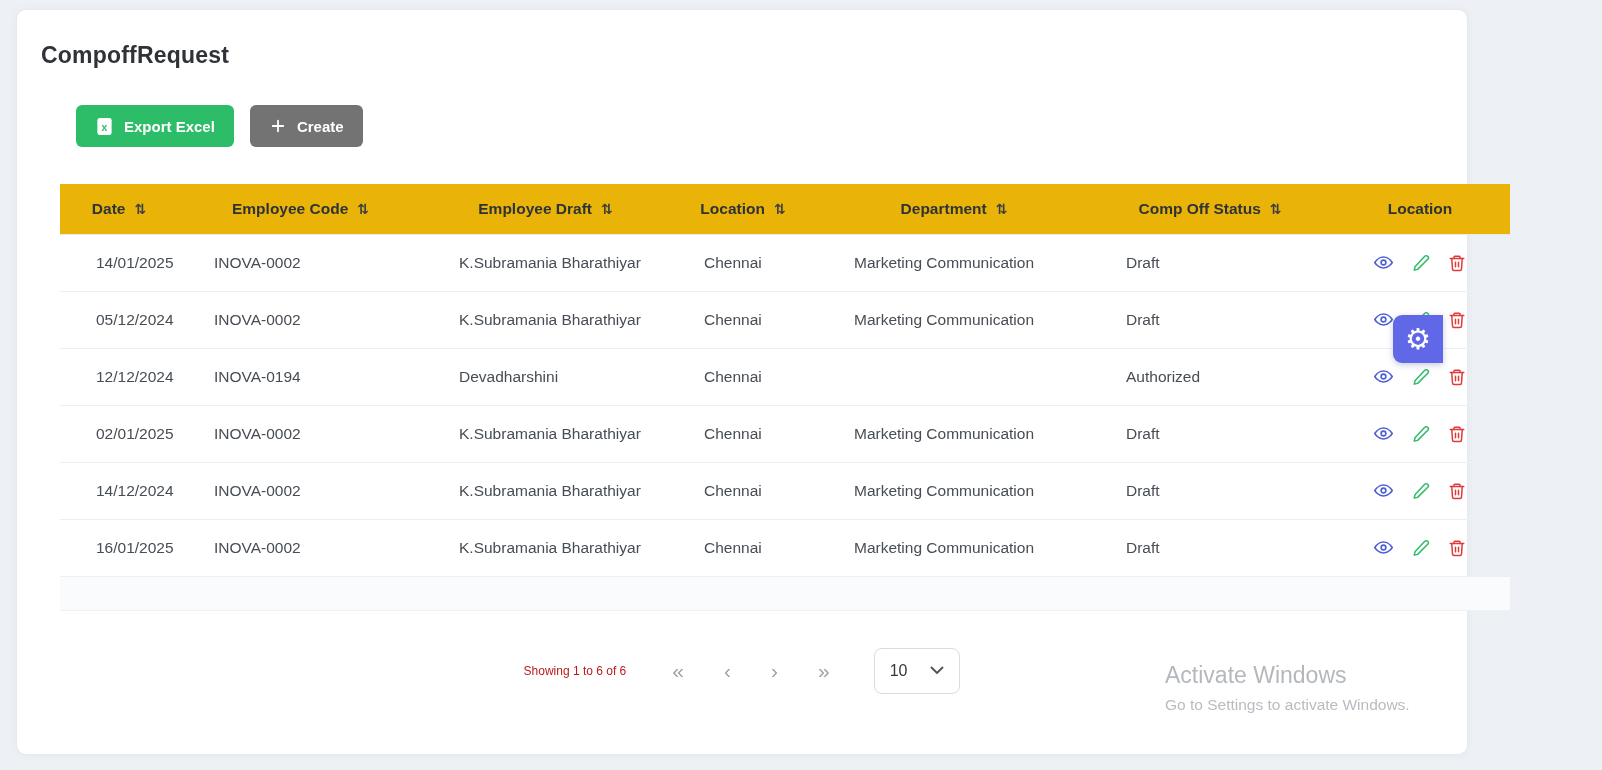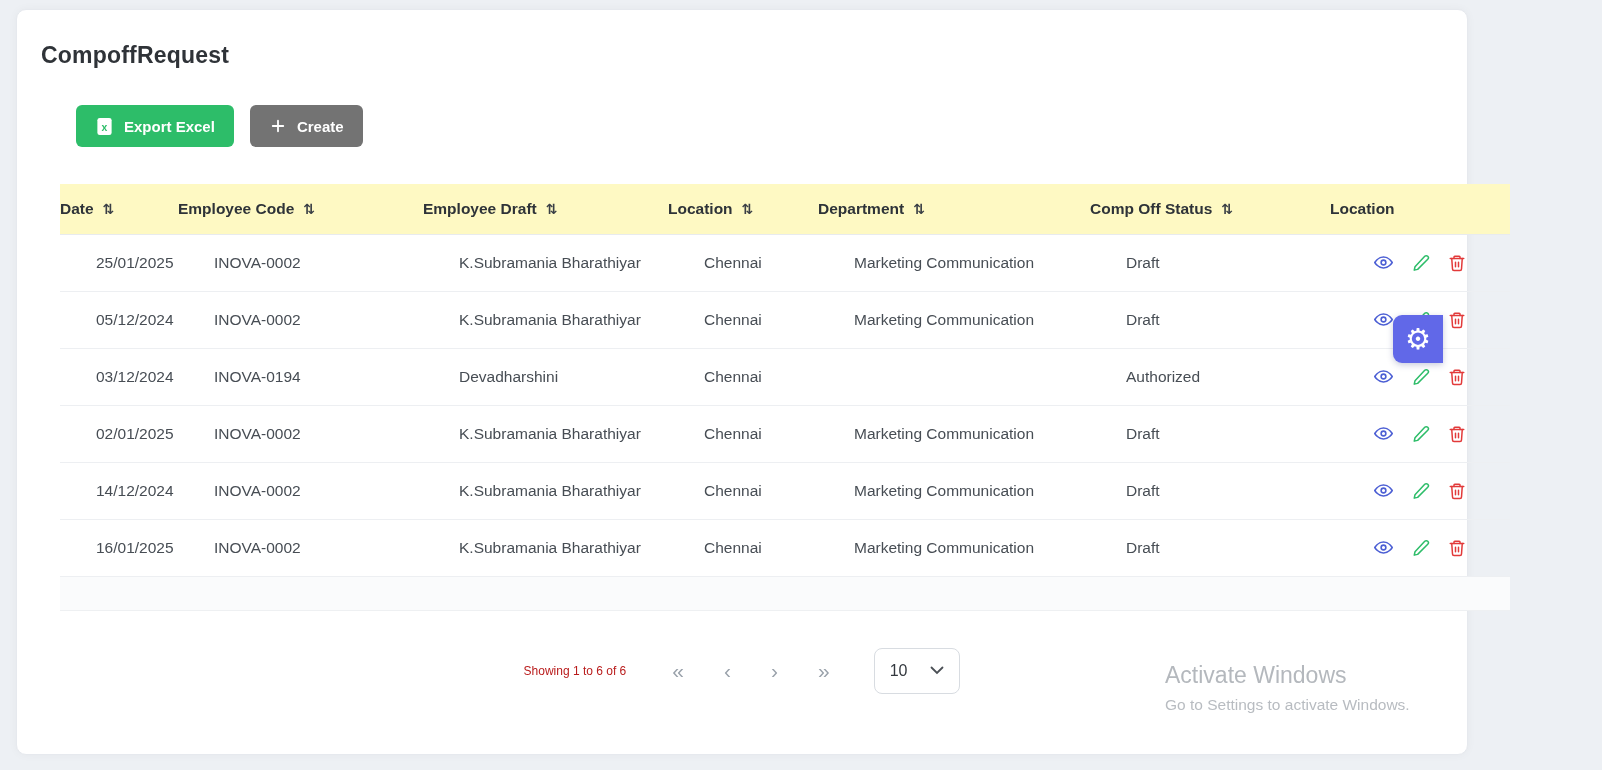--- a/index.html
+++ b/index.html
@@ -71,25 +71,25 @@
   .btn-create { background: #737373; margin-left: 16px; }
 
   table.grid {
     width: 1450px;
     margin: 37px 0 0 19px;
     border-collapse: collapse;
     table-layout: fixed;
   }
   table.grid thead th {
     height: 50px;
-    background: #fef9c3;
+    background: #eab308;
     font-size: 15.5px;
     font-weight: 700;
     color: #2e3338;
-    text-align: left;
+    text-align: center;
     border-bottom: 1px solid #e8ebee;
     white-space: nowrap;
     cursor: pointer;
   }
   .sort {
     font-size: 14px;
     margin-left: 9px;
     color: #3a3f45;
     font-weight: 700;
   }
@@ -233,21 +233,21 @@
           <th>
             <span>Comp Off Status</span><span class="sort">⇅</span>
           </th>
           <th>
             <span>Location</span>
           </th>
         </tr>
       </thead>
       <tbody>
   <tr>
-    <td>25/01/2025</td>
+    <td>14/01/2025</td>
     <td>INOVA-0002</td>
     <td>K.Subramania Bharathiyar</td>
     <td>Chennai</td>
     <td>Marketing Communication</td>
     <td>Draft</td>
     <td class="actions">
       <button class="icon-btn view">
         <svg width="19" height="19" viewBox="0 0 24 24" fill="none" stroke="currentColor" stroke-width="2" stroke-linecap="round" stroke-linejoin="round">
           <path d="M1 12s4-7 11-7 11 7 11 7-4 7-11 7S1 12 1 12z"></path>
           <circle cx="12" cy="12" r="3"></circle>
@@ -293,21 +293,21 @@
           <path d="M3 6h18"></path>
           <path d="M8 6V4a1 1 0 0 1 1-1h6a1 1 0 0 1 1 1v2"></path>
           <path d="M19 6l-1 14a2 2 0 0 1-2 2H8a2 2 0 0 1-2-2L5 6"></path>
           <path d="M10 11v6M14 11v6"></path>
         </svg>
       </button>
     </td>
   </tr>
 
   <tr>
-    <td>03/12/2024</td>
+    <td>12/12/2024</td>
     <td>INOVA-0194</td>
     <td>Devadharshini</td>
     <td>Chennai</td>
     <td></td>
     <td>Authorized</td>
     <td class="actions">
       <button class="icon-btn view">
         <svg width="19" height="19" viewBox="0 0 24 24" fill="none" stroke="currentColor" stroke-width="2" stroke-linecap="round" stroke-linejoin="round">
           <path d="M1 12s4-7 11-7 11 7 11 7-4 7-11 7S1 12 1 12z"></path>
           <circle cx="12" cy="12" r="3"></circle>

